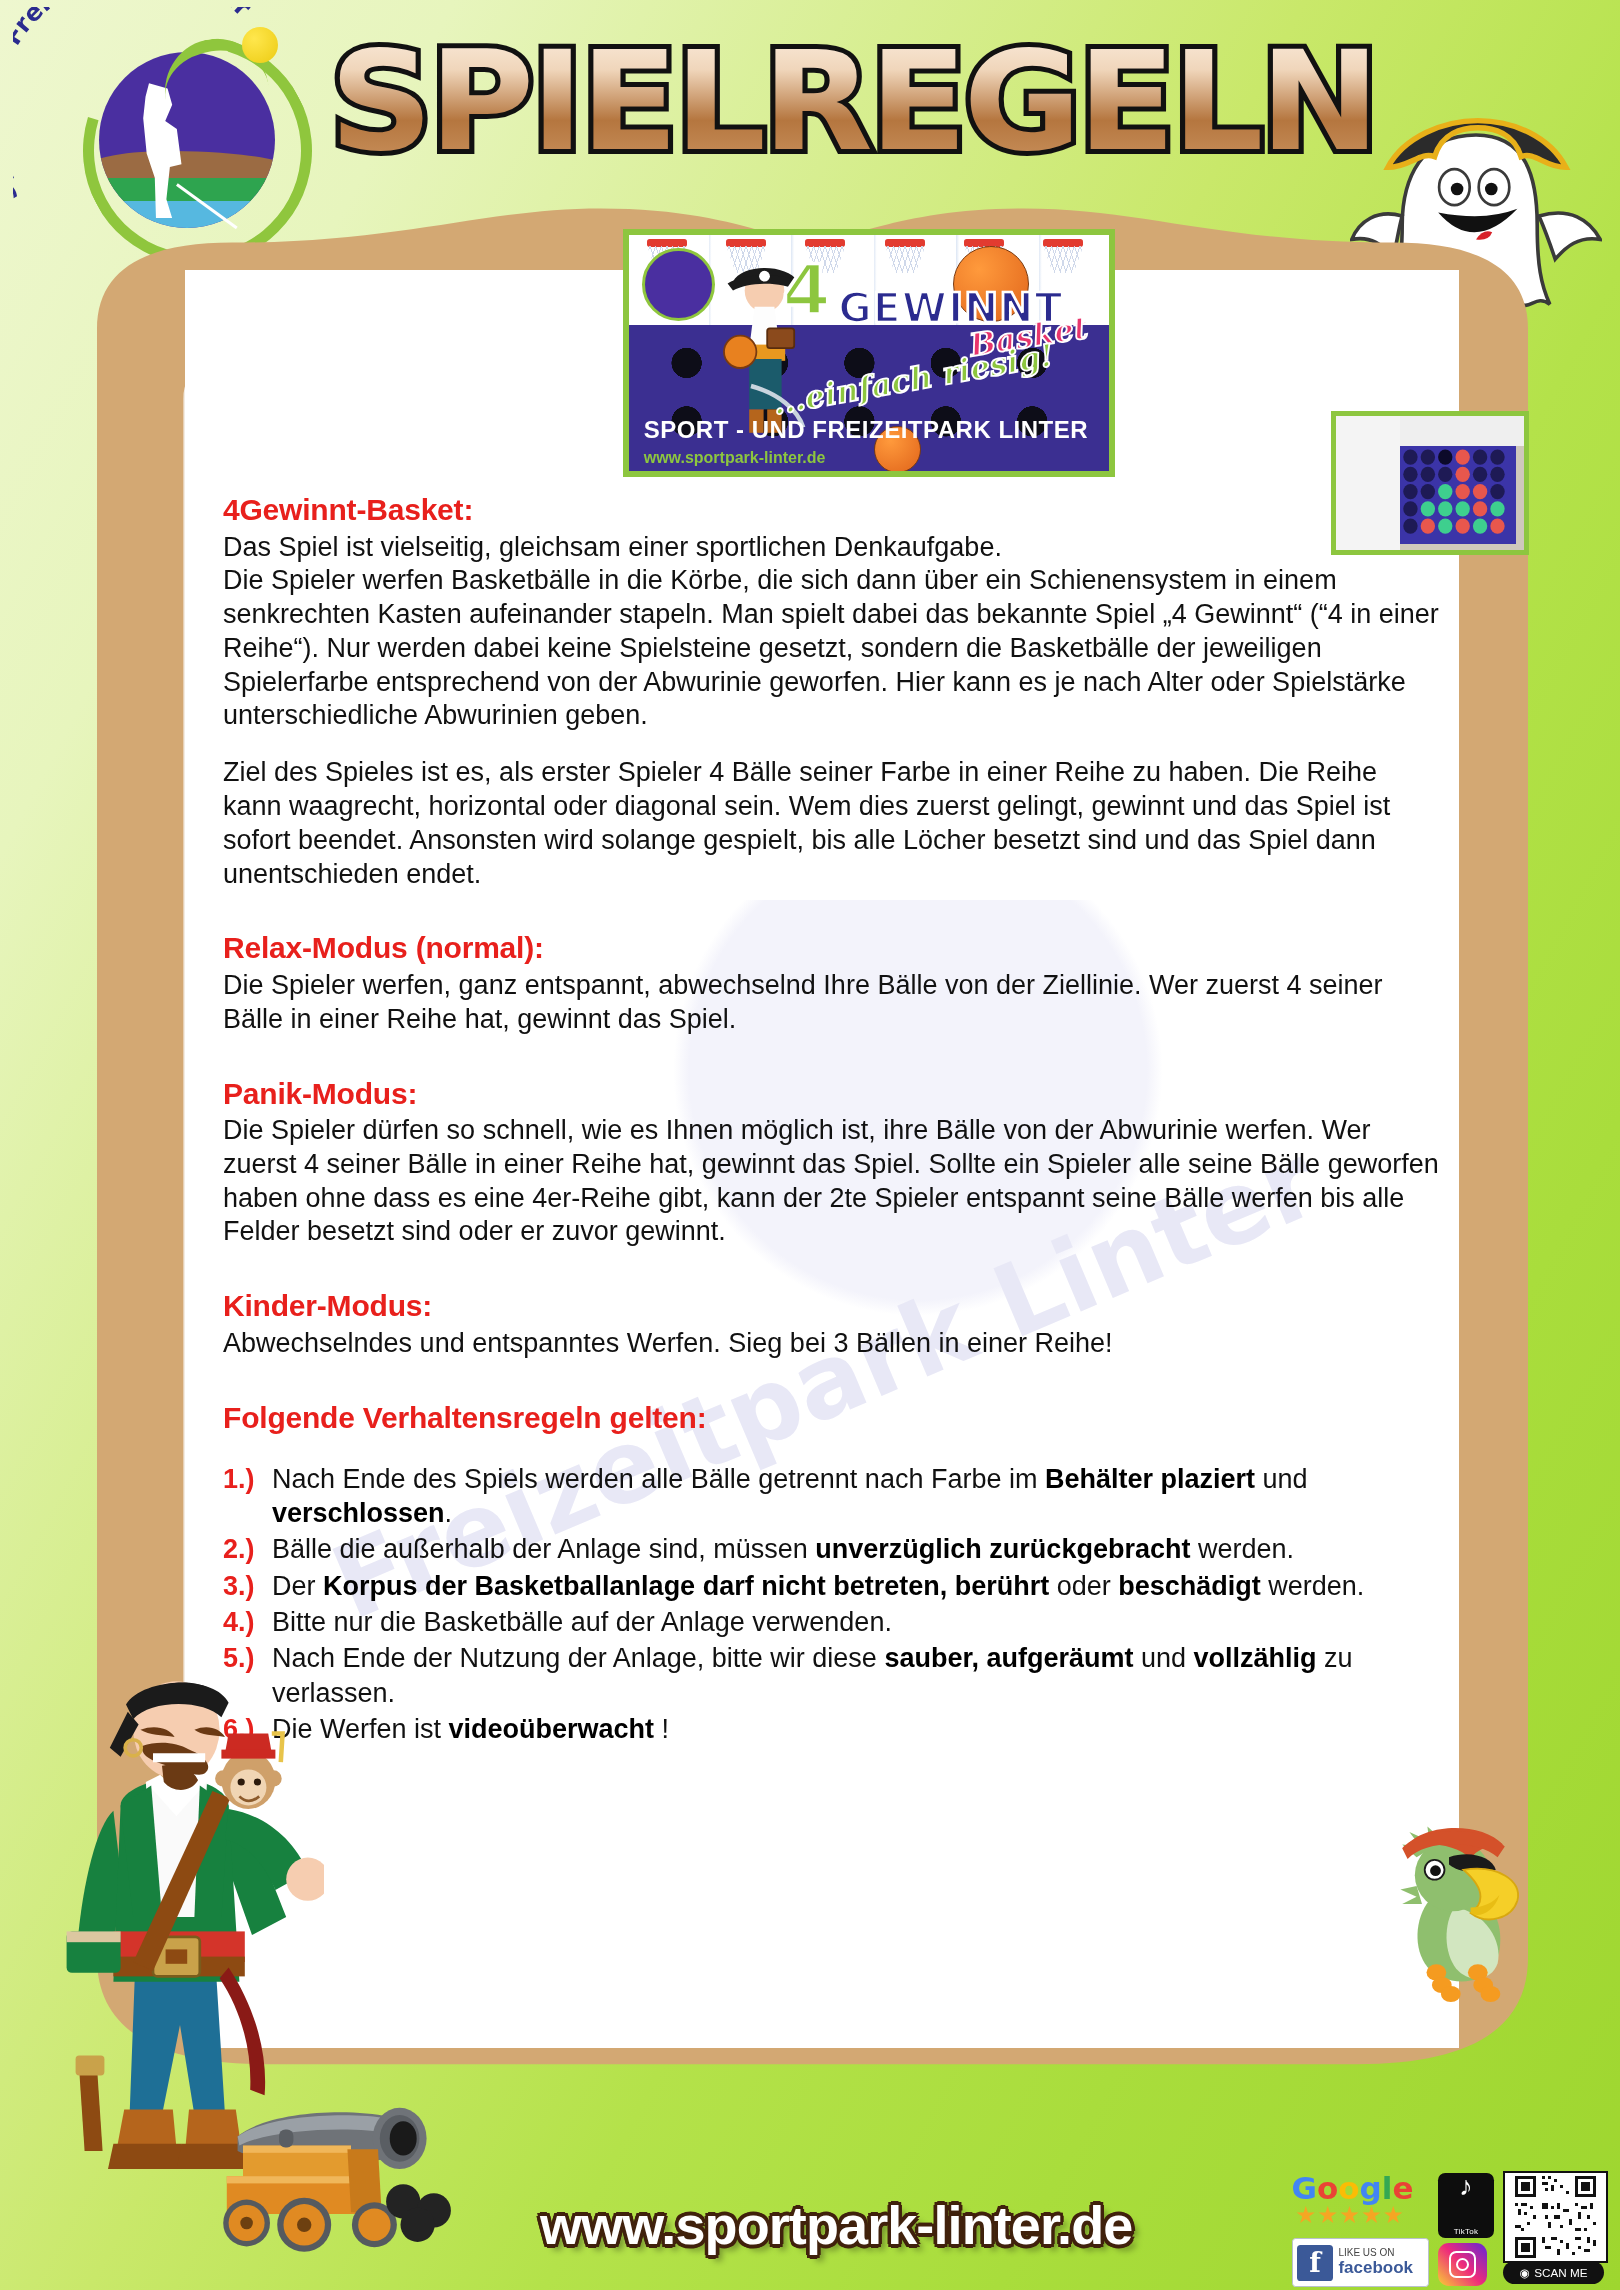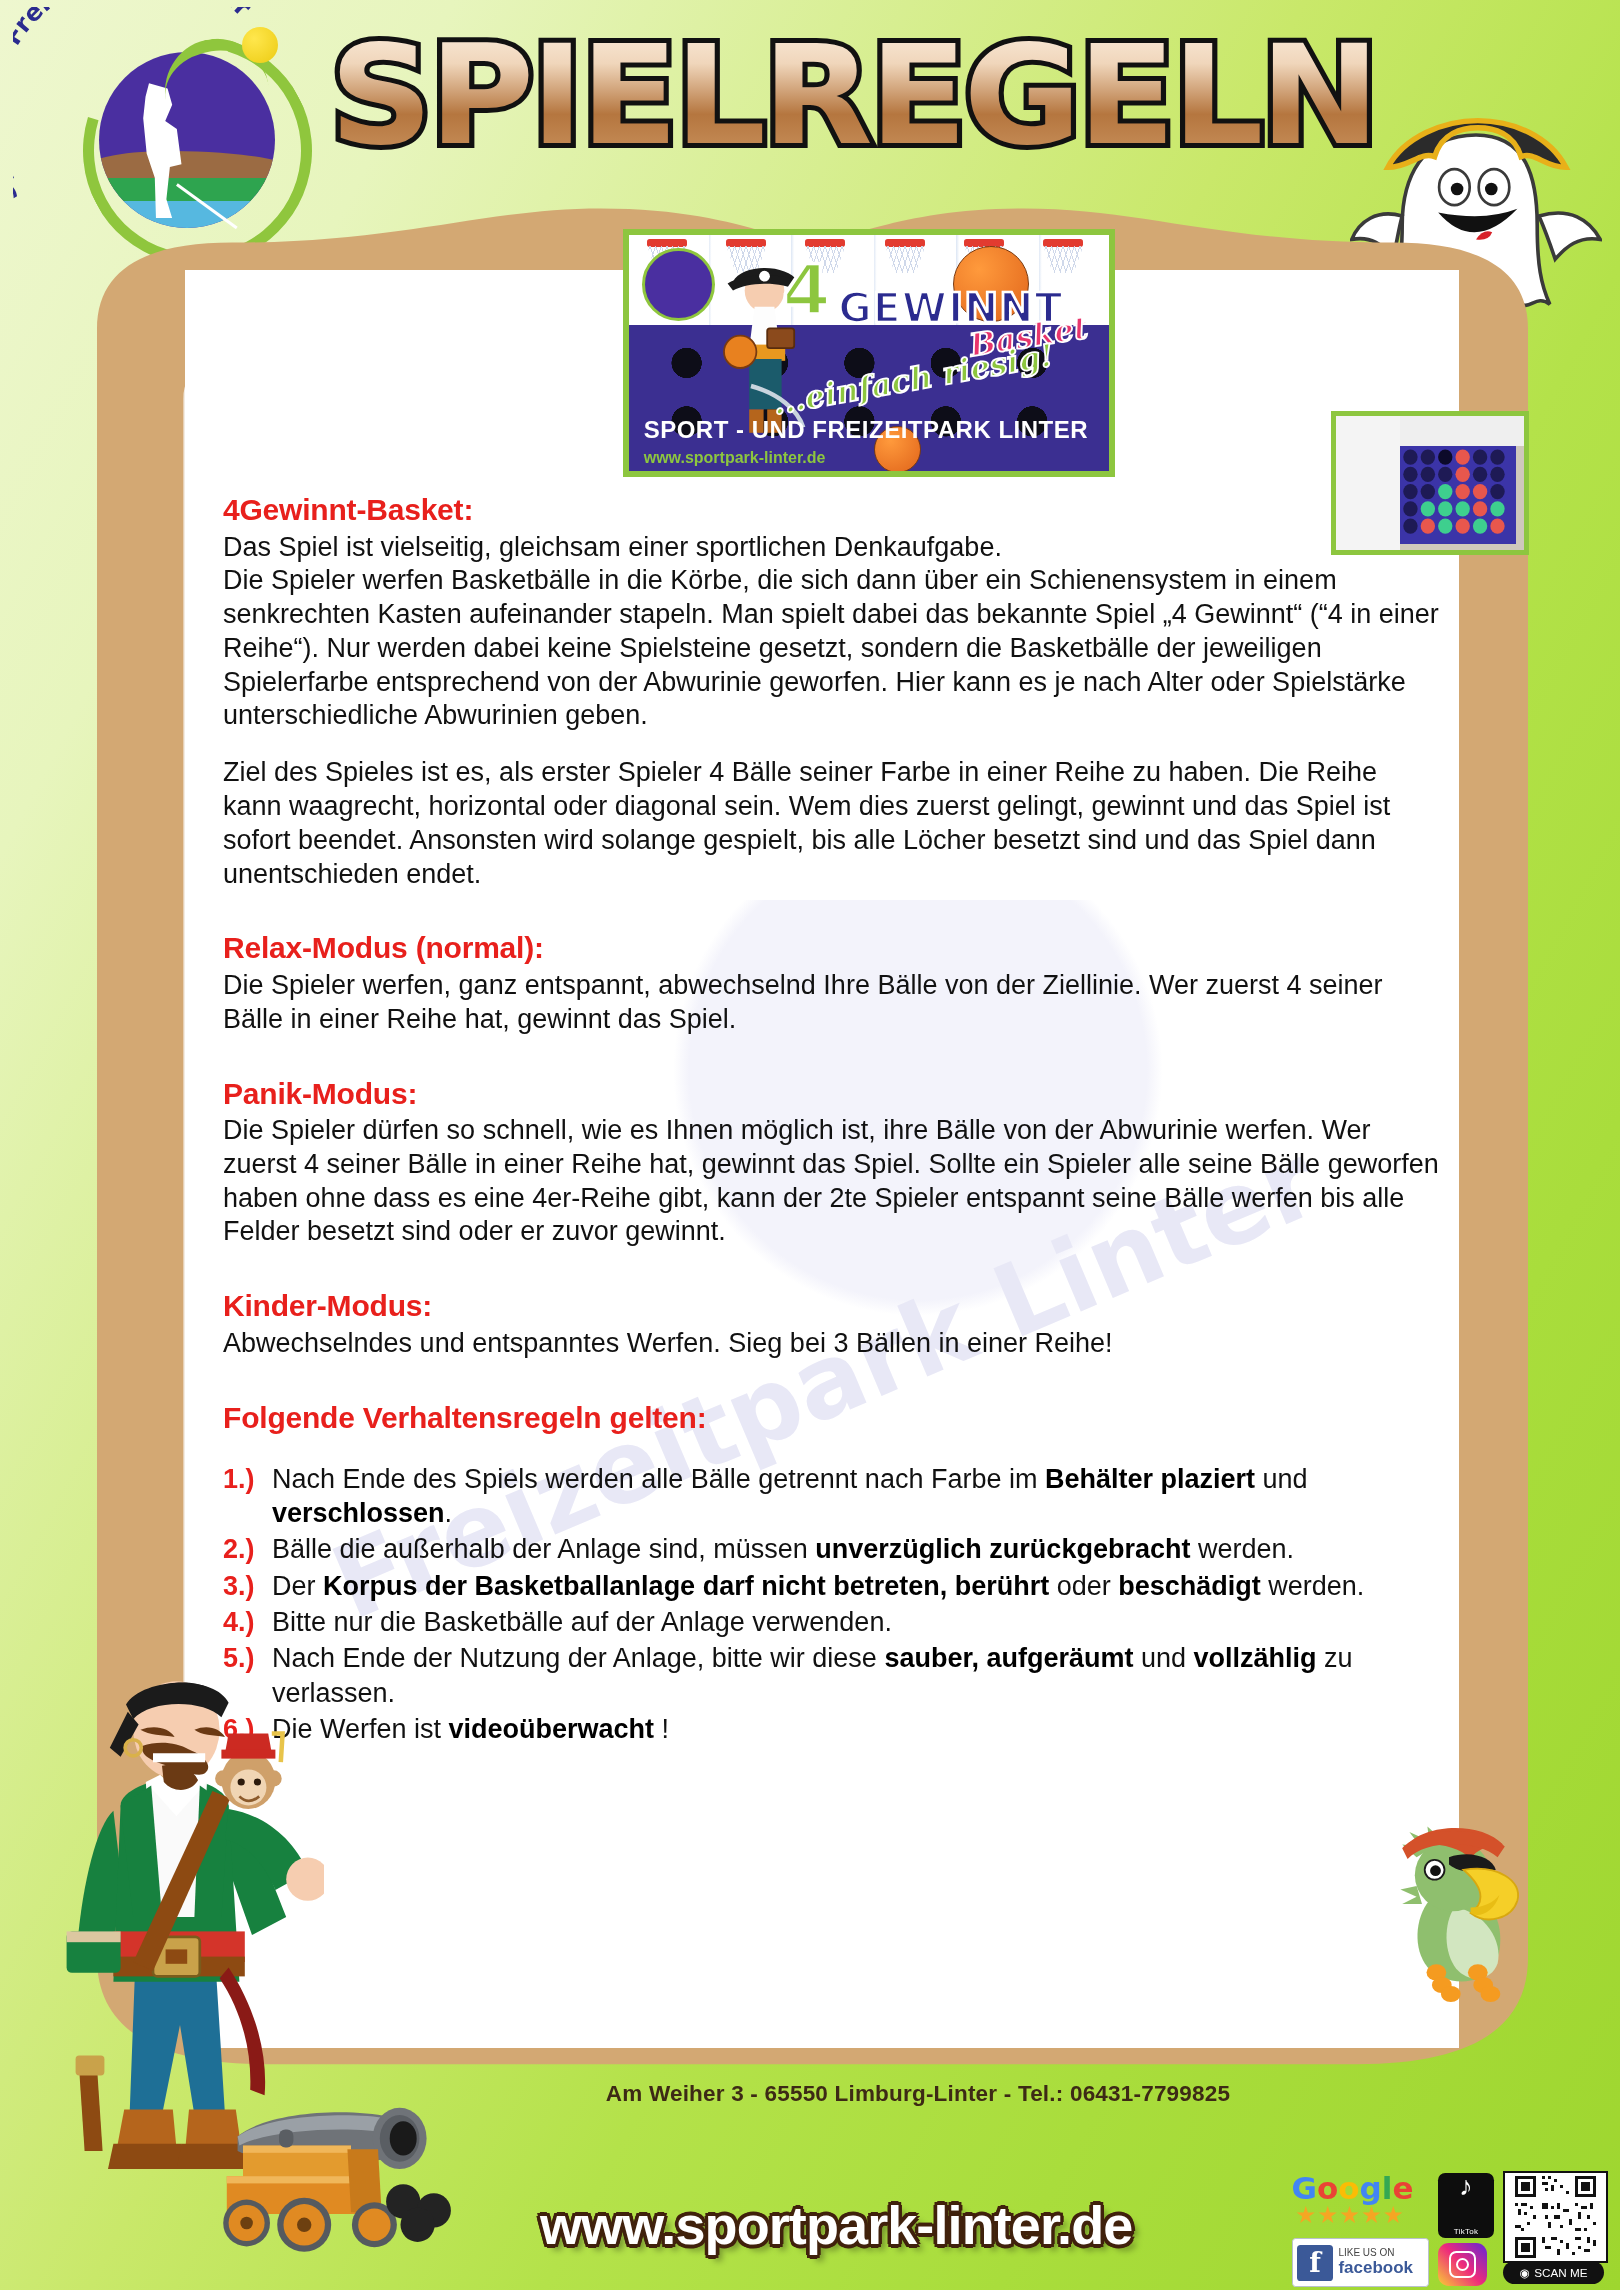--- a/index.html
+++ b/index.html
@@ -55,21 +55,21 @@
   }
   .logo .circtext{
     position:absolute;left:0;top:0;width:315px;height:315px;
   }
   .logo .circtext text{
     font-family:"DejaVu Sans", sans-serif;font-weight:700;font-size:27px;fill:#2b2b8f;
     letter-spacing:.4px;
   }
 
   .title{
-    position:absolute;left:320px;top:22px;width:1107px;height:144px;
+    position:absolute;left:320px;top:28px;width:1107px;height:144px;
   }
   .title svg{display:block;}
 
   
   .ghost{position:absolute;left:1350px;top:81px;width:252px;height:261px;}
 
   
   .frame{
     position:absolute;left:97px;top:176px;width:1431px;height:1899px;
   }
@@ -613,23 +613,20 @@
       <path d="M104 104 C118 104 130 98 136 90 C130 110 112 116 104 110 Z" fill="#e8bd14"></path>
       <ellipse cx="66" cy="176" rx="11" ry="9" fill="#f59b20"></ellipse>
       <ellipse cx="72" cy="190" rx="11" ry="9" fill="#f59b20"></ellipse>
       <ellipse cx="82" cy="200" rx="11" ry="9" fill="#f59b20"></ellipse>
       <ellipse cx="112" cy="176" rx="11" ry="9" fill="#f59b20"></ellipse>
       <ellipse cx="118" cy="190" rx="11" ry="9" fill="#f59b20"></ellipse>
       <ellipse cx="126" cy="200" rx="11" ry="9" fill="#f59b20"></ellipse>
     </svg>
   </div>
 
-  <div class="addressbar">
-    <span>Am Weiher 3 - 65550 Limburg-Linter - Tel.: 06431-7799825</span>
-  </div>
 
   <div class="webbar"></div>
   <div class="weburl">www.sportpark-linter.de</div>
 
   <div class="social">
     <div class="google-box">
       <div class="google-word">
         <i style="color:#4285F4">G</i><i style="color:#EA4335">o</i><i style="color:#FBBC05">o</i><i style="color:#4285F4">g</i><i style="color:#34A853">l</i><i style="color:#EA4335">e</i>
       </div>
       <div class="stars">★★★★★</div>

